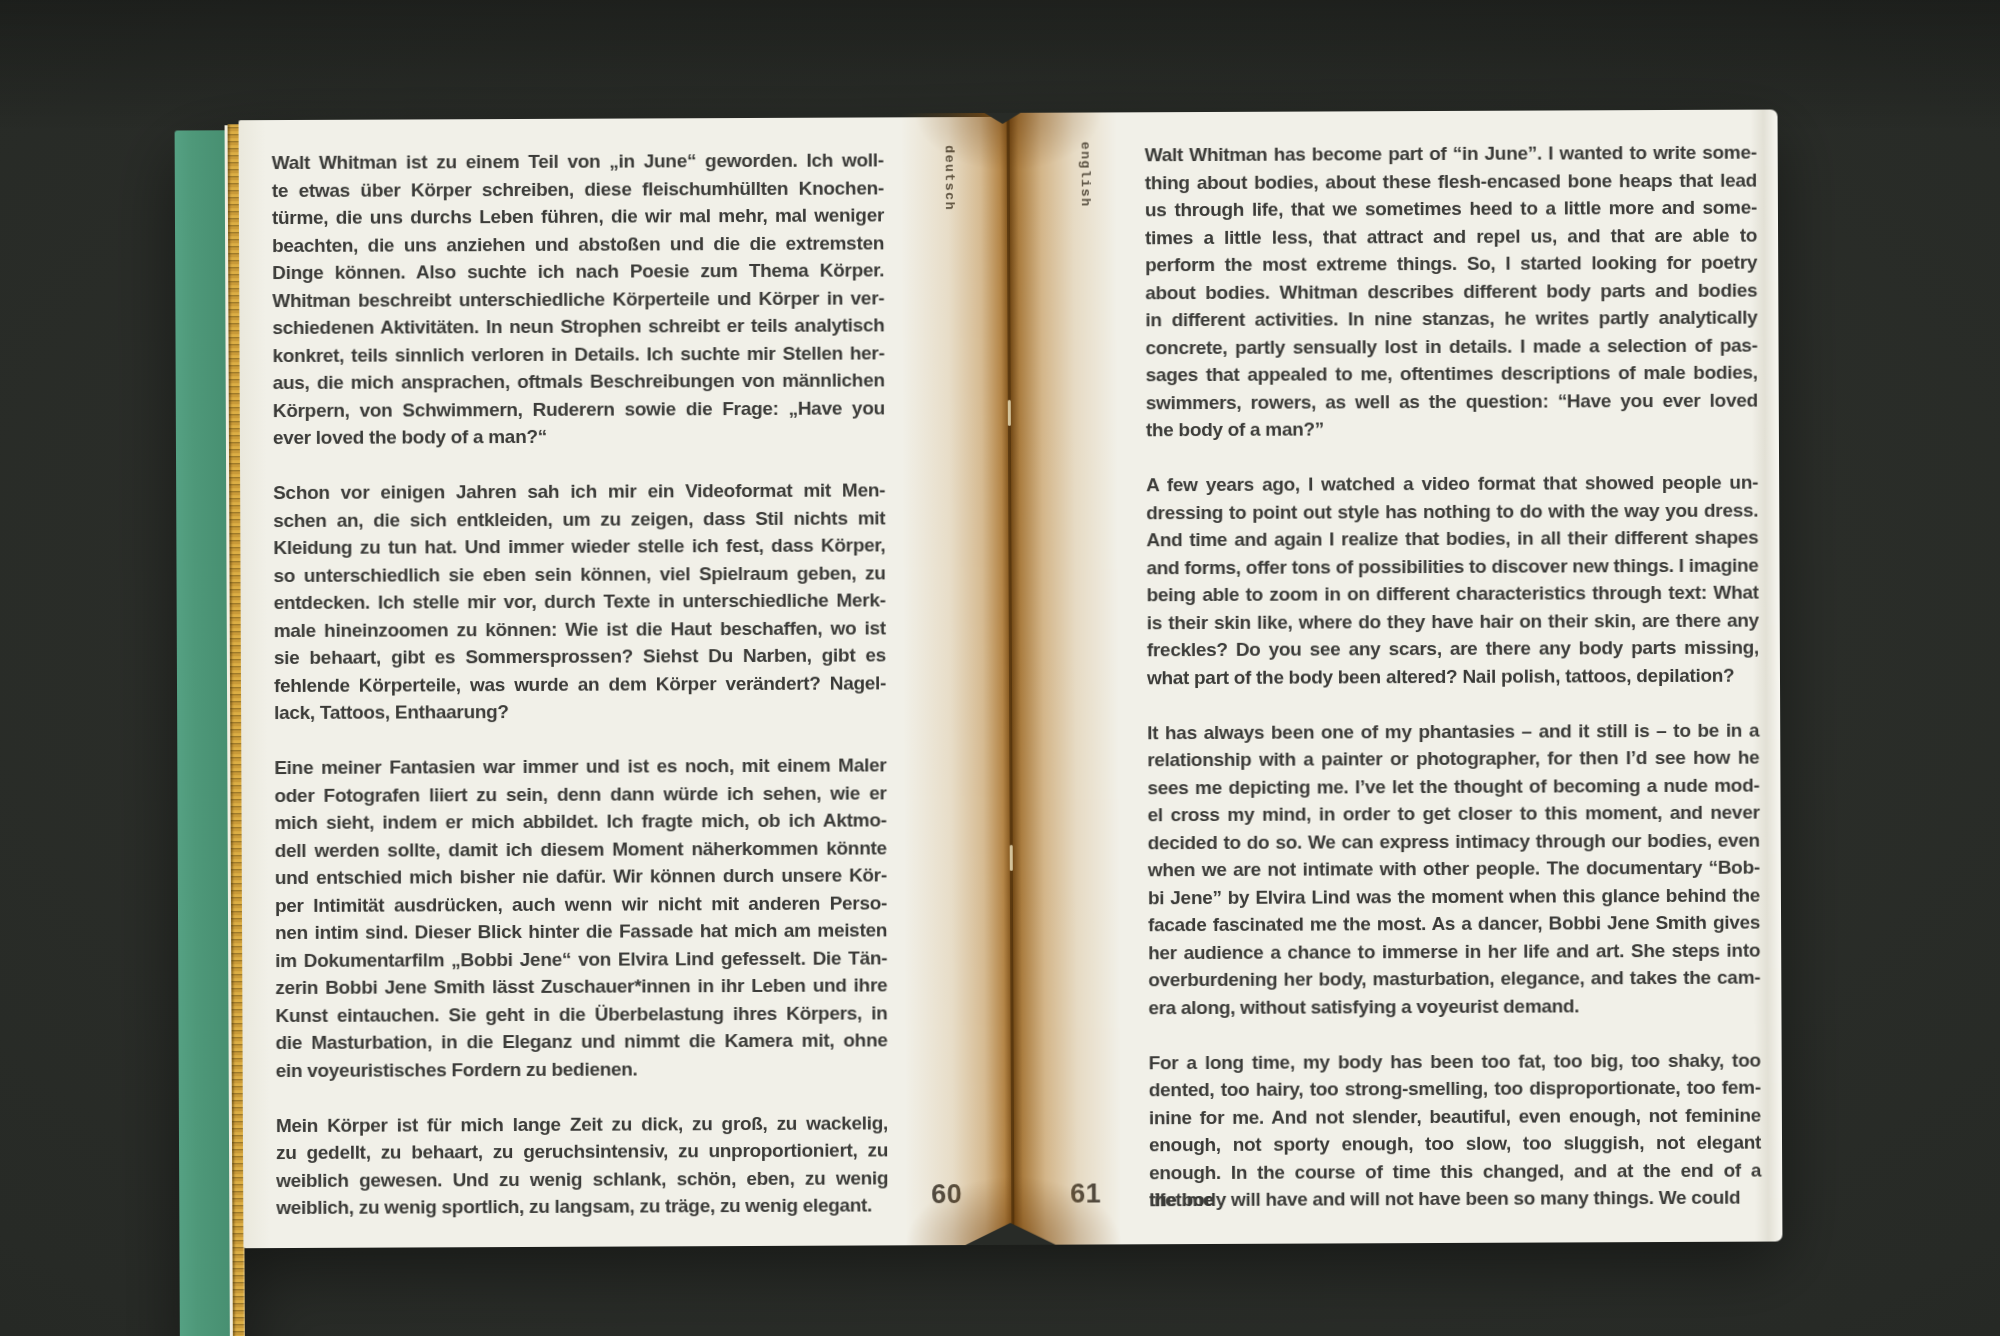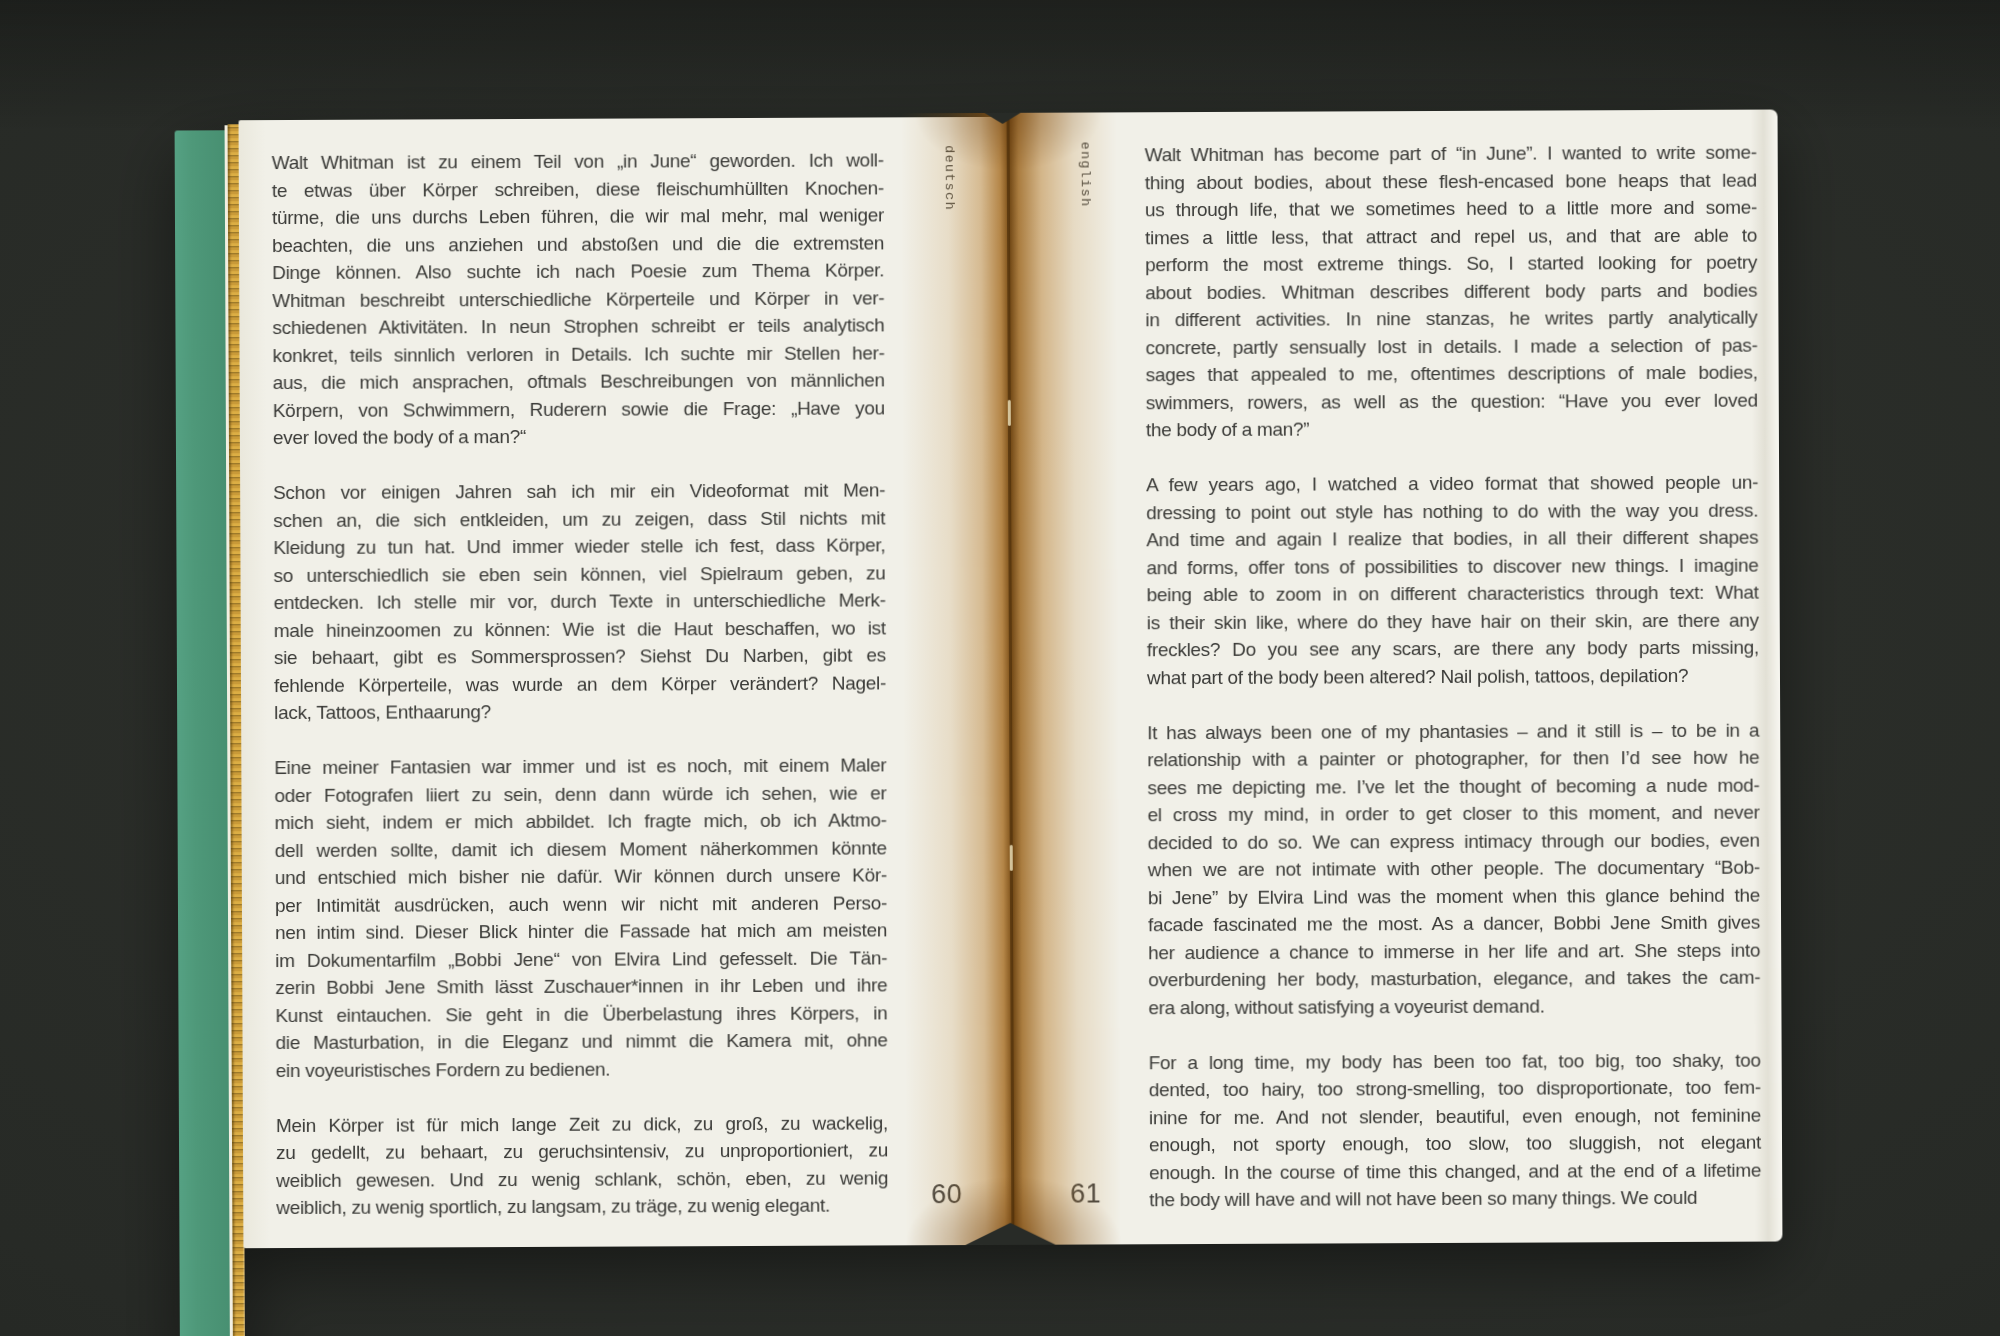--- a/index.html
+++ b/index.html
@@ -10,20 +10,21 @@
   body{
     width:2000px;height:1336px;overflow:hidden;
     background:var(--bg);
     font-family:"Liberation Sans","DejaVu Sans",sans-serif;
   }
   .scene{
     position:relative;width:2000px;height:1336px;
     background:
       linear-gradient(180deg, rgba(0,0,0,0.28) 0%, rgba(0,0,0,0) 10%),
       radial-gradient(130% 120% at 50% 45%, #2e312c 0%, #272a26 55%, #1d201c 100%);
+    font-weight: bold;
   }
   .book{
     position:absolute;left:177px;top:113px;width:1603px;height:1140px;
     transform:rotate(-0.25deg);
     filter:drop-shadow(0 22px 34px rgba(0,0,0,0.45));
   }
   .cover{
     position:absolute;left:0;top:14px;width:52px;height:1239px;
     background:linear-gradient(90deg,#55a183 0%,var(--green) 35%,#478f71 100%);
     border-radius:3px 0 0 4px;

